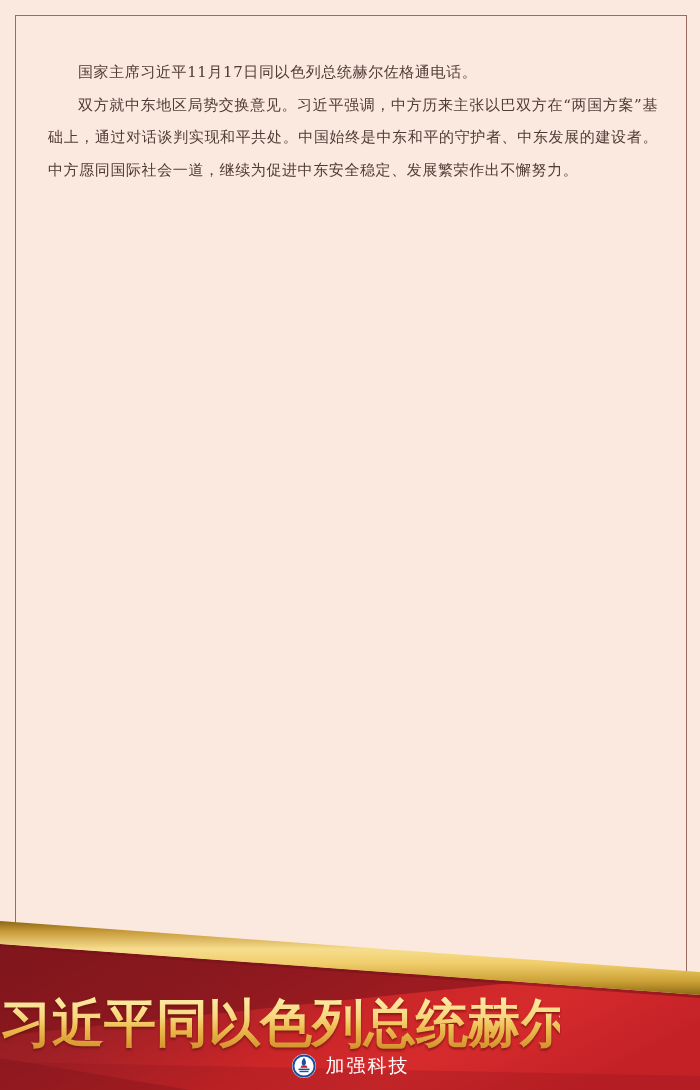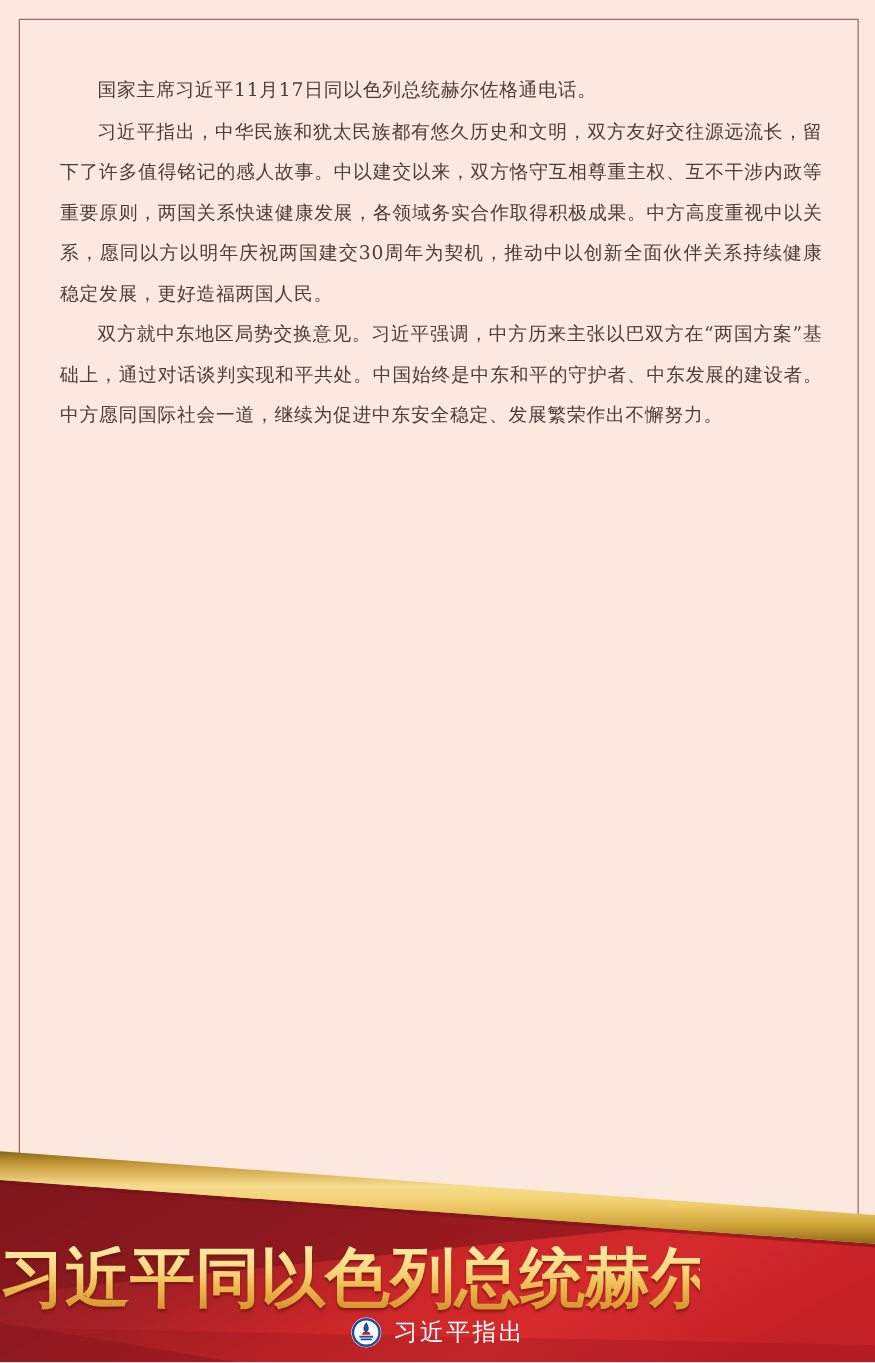--- a/index.html
+++ b/index.html
@@ -84,21 +84,20 @@
 </style>
 </head>
 <body>
 
 <div class="page">
 
   <div class="frame"></div>
 
   <div class="article">
     <p>国家主席习近平11月17日同以色列总统赫尔佐格通电话。</p>
-    <p>习近平指出，中华民族和犹太民族都有悠久历史和文明，双方友好交往源远流长，留下了许多值得铭记的感人故事。中以建交以来，双方恪守互相尊重主权、互不干涉内政等重要原则，两国关系快速健康发展，各领域务实合作取得积极成果。中方高度重视中以关系，愿同以方以明年庆祝两国建交30周年为契机，推动中以创新全面伙伴关系持续健康稳定发展，更好造福两国人民。</p>
     <p>双方就中东地区局势交换意见。习近平强调，中方历来主张以巴双方在“两国方案”基础上，通过对话谈判实现和平共处。中国始终是中东和平的守护者、中东发展的建设者。中方愿同国际社会一道，继续为促进中东安全稳定、发展繁荣作出不懈努力。</p>
   </div>
 
   <svg class="banner-svg" viewBox="0 0 700 220" preserveAspectRatio="none" xmlns="http://www.w3.org/2000/svg">
     <defs>
       <linearGradient id="redGrad" x1="0%" y1="15%" x2="100%" y2="55%">
         <stop offset="0%" stop-color="#8a1a1f"></stop>
         <stop offset="28%" stop-color="#a02026"></stop>
         <stop offset="55%" stop-color="#cb2628"></stop>
         <stop offset="75%" stop-color="#d62b2d"></stop>
@@ -131,16 +130,16 @@
 
   <div class="credit">
     <svg class="logo" width="26" height="26" viewBox="0 0 26 26" xmlns="http://www.w3.org/2000/svg">
       <circle cx="13" cy="13" r="12" fill="#ffffff"></circle>
       <circle cx="13" cy="13" r="10.6" fill="none" stroke="#1e4f9e" stroke-width="2"></circle>
       <path d="M13 4.5 q-3.6 4.8 -1.6 7.4 q1.3 1.5 2.6 0.2 q2.4 -2.6 -1 -7.6 z" fill="#1e4f9e"></path>
       <path d="M10.6 12.6 h4.8 l1.2 2.2 h-7.2 z" fill="#c22127"></path>
       <rect x="7.5" y="15.6" width="11" height="1.5" fill="#1e4f9e"></rect>
       <rect x="8.5" y="17.8" width="9" height="1.4" fill="#1e4f9e"></rect>
     </svg>
-    <span class="credit-text">习近平指出</span>
+    <span class="credit-text">加强科技</span>
   </div>
 
 </div>
 
 </body></html>

